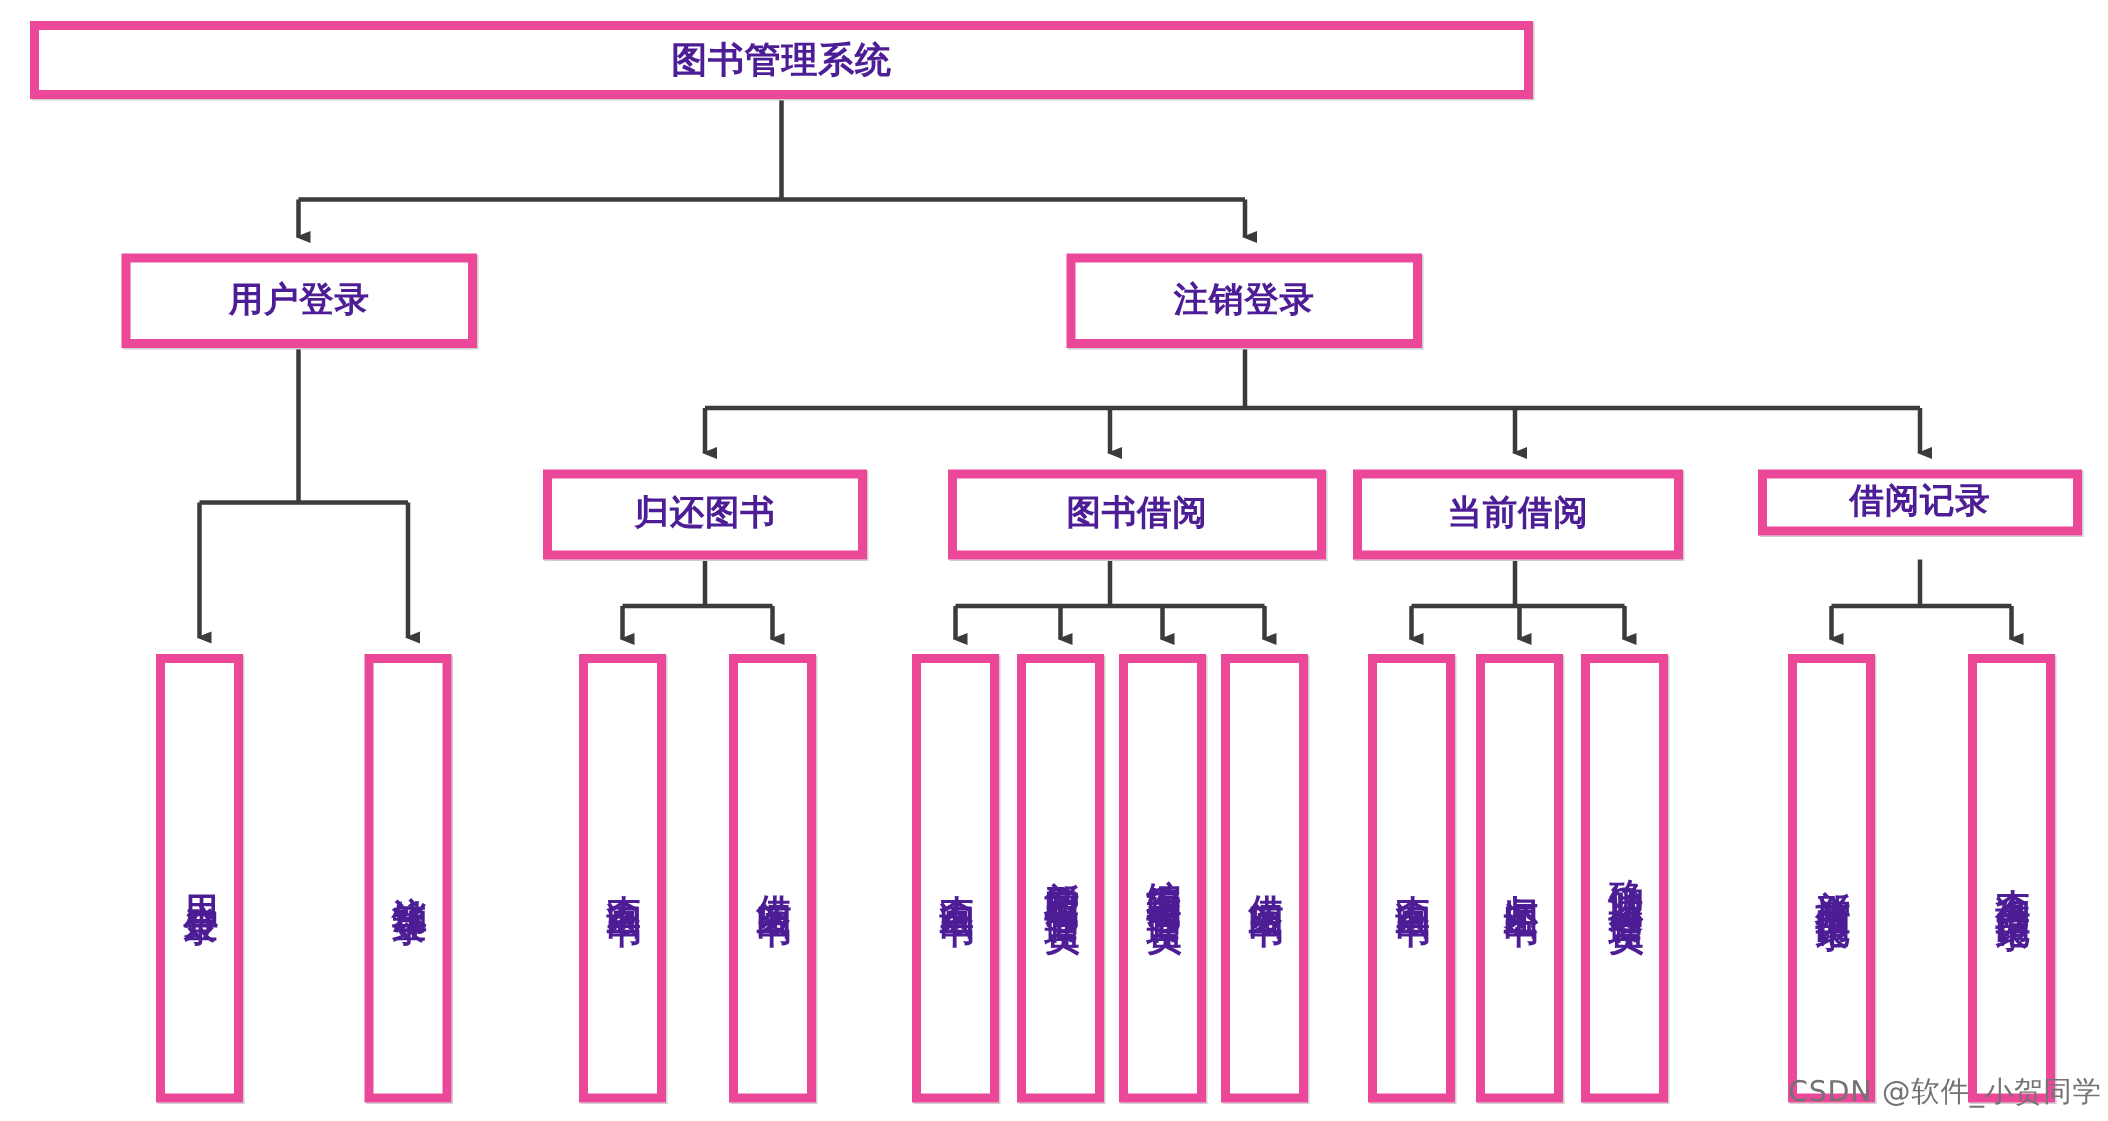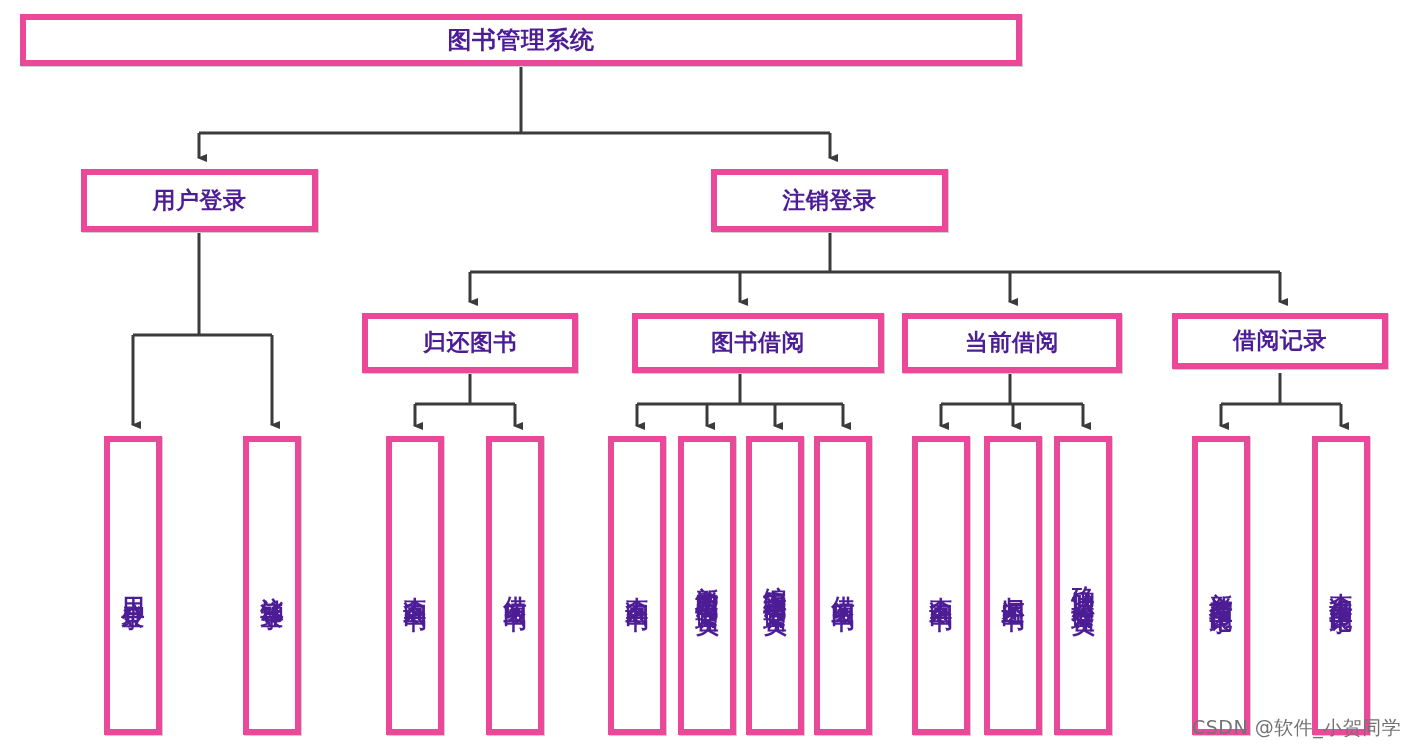--- a/index.html
+++ b/index.html
@@ -136,21 +136,21 @@
 
   <div class="node horiz" style="left:362px; top:313px; width:216px; height:60px;">
     <span class="label">归还图书</span>
   </div>
   <div class="node horiz" style="left:632px; top:313px; width:252px; height:60px;">
     <span class="label">图书借阅</span>
   </div>
   <div class="node horiz" style="left:902px; top:313px; width:220px; height:60px;">
     <span class="label">当前借阅</span>
   </div>
-  <div class="node horiz" style="left:1172px; top:313px; width:216px; height:56px;">
+  <div class="node horiz" style="left:1172px; top:313px; width:216px; height:44px;">
     <span class="label">借阅记录</span>
   </div>
 
   <div class="node leaf" style="left:104px; top:436px; width:58px; height:299px;">
     <span class="label">用户登录</span>
   </div>
   <div class="node leaf" style="left:243px; top:436px; width:58px; height:299px;">
     <span class="label">注销登录</span>
   </div>
   <div class="node leaf" style="left:386px; top:436px; width:58px; height:299px;">

